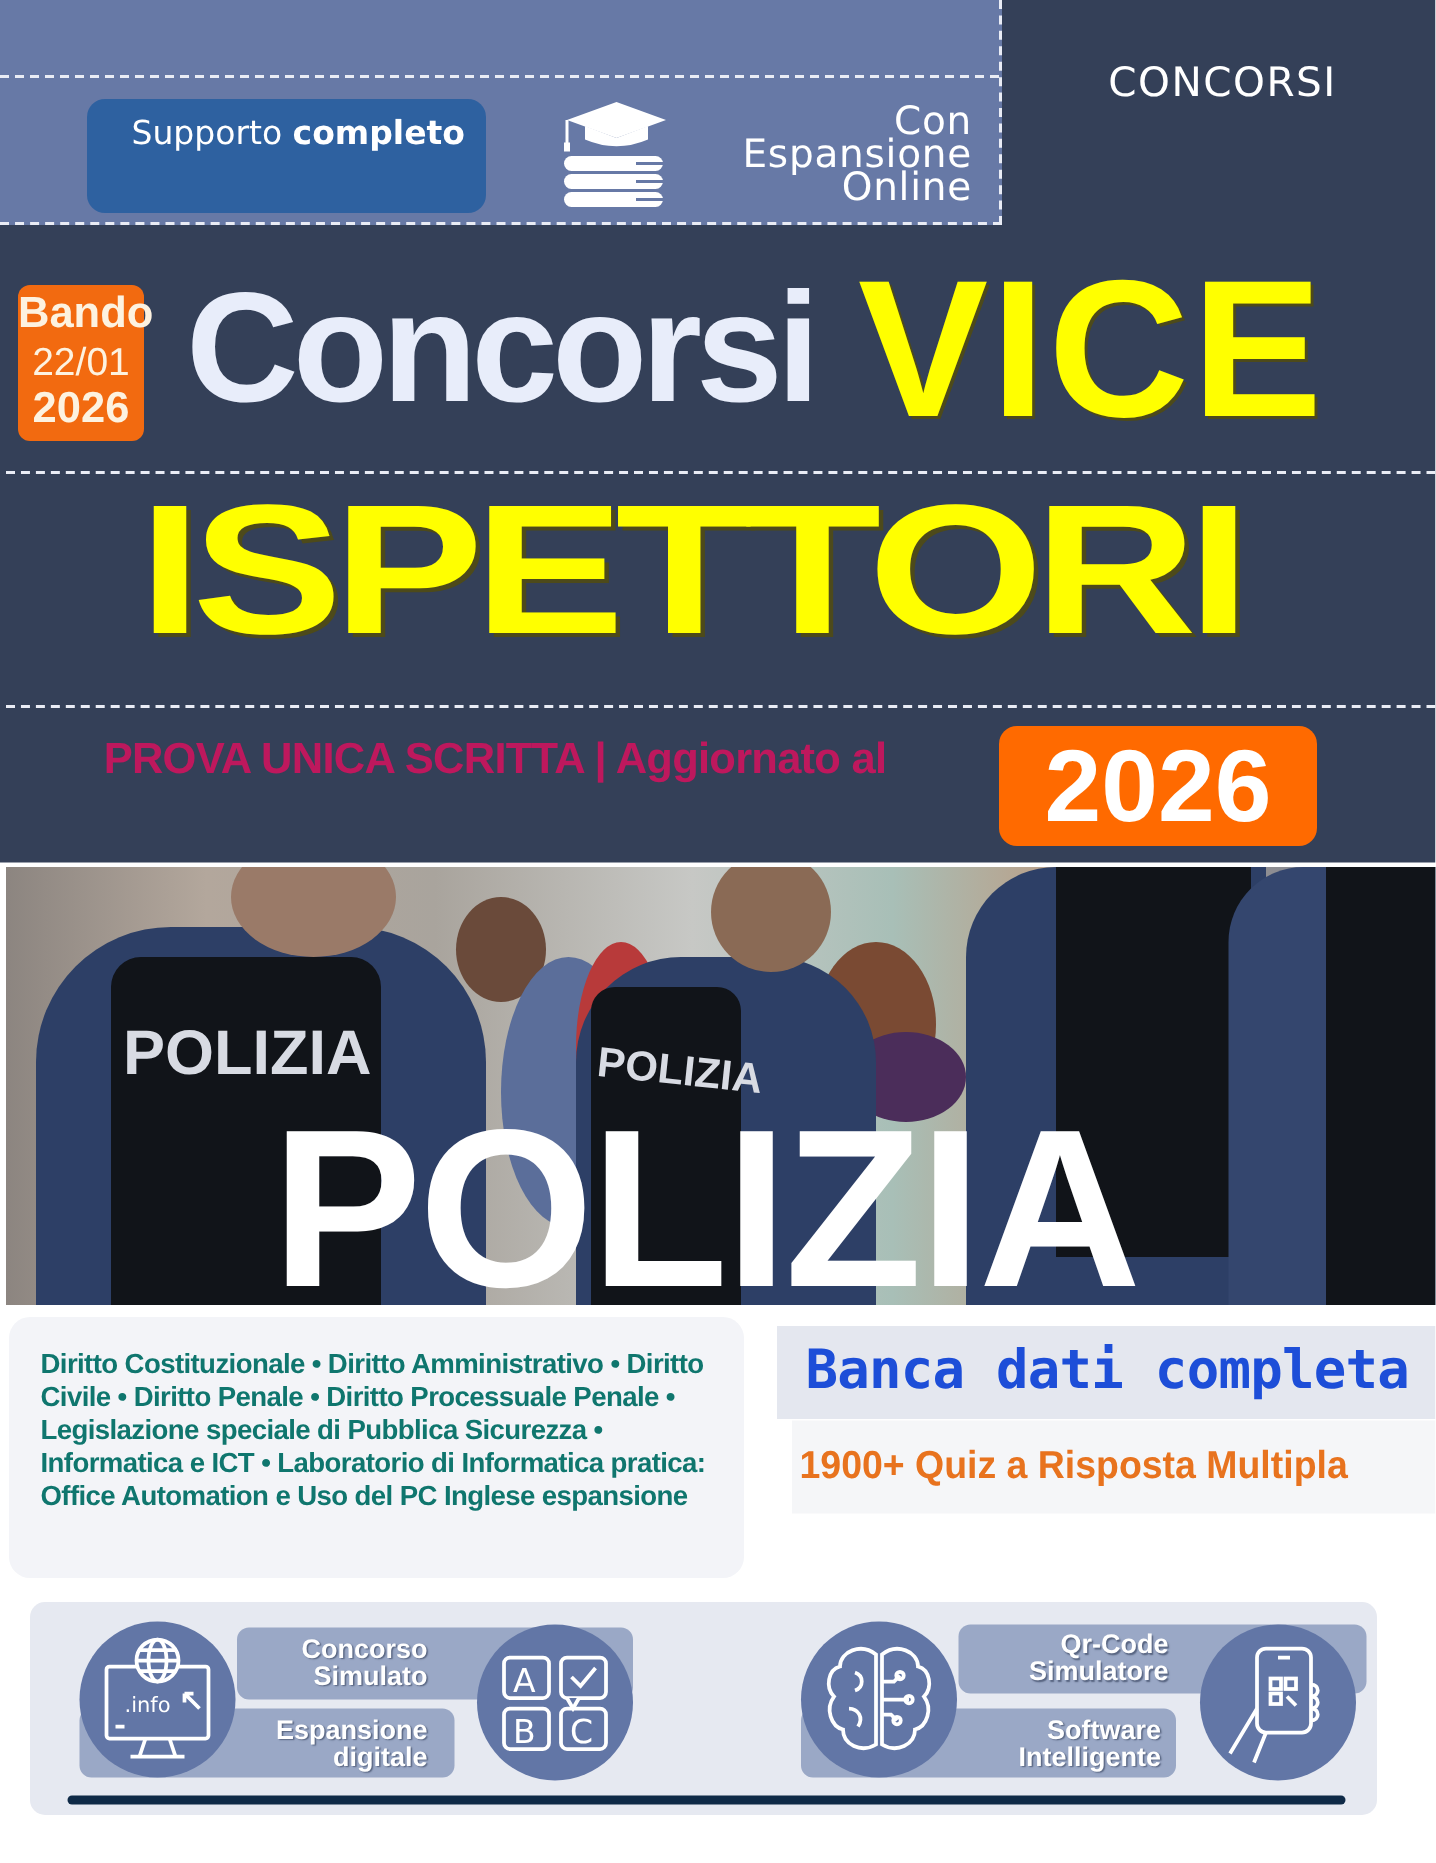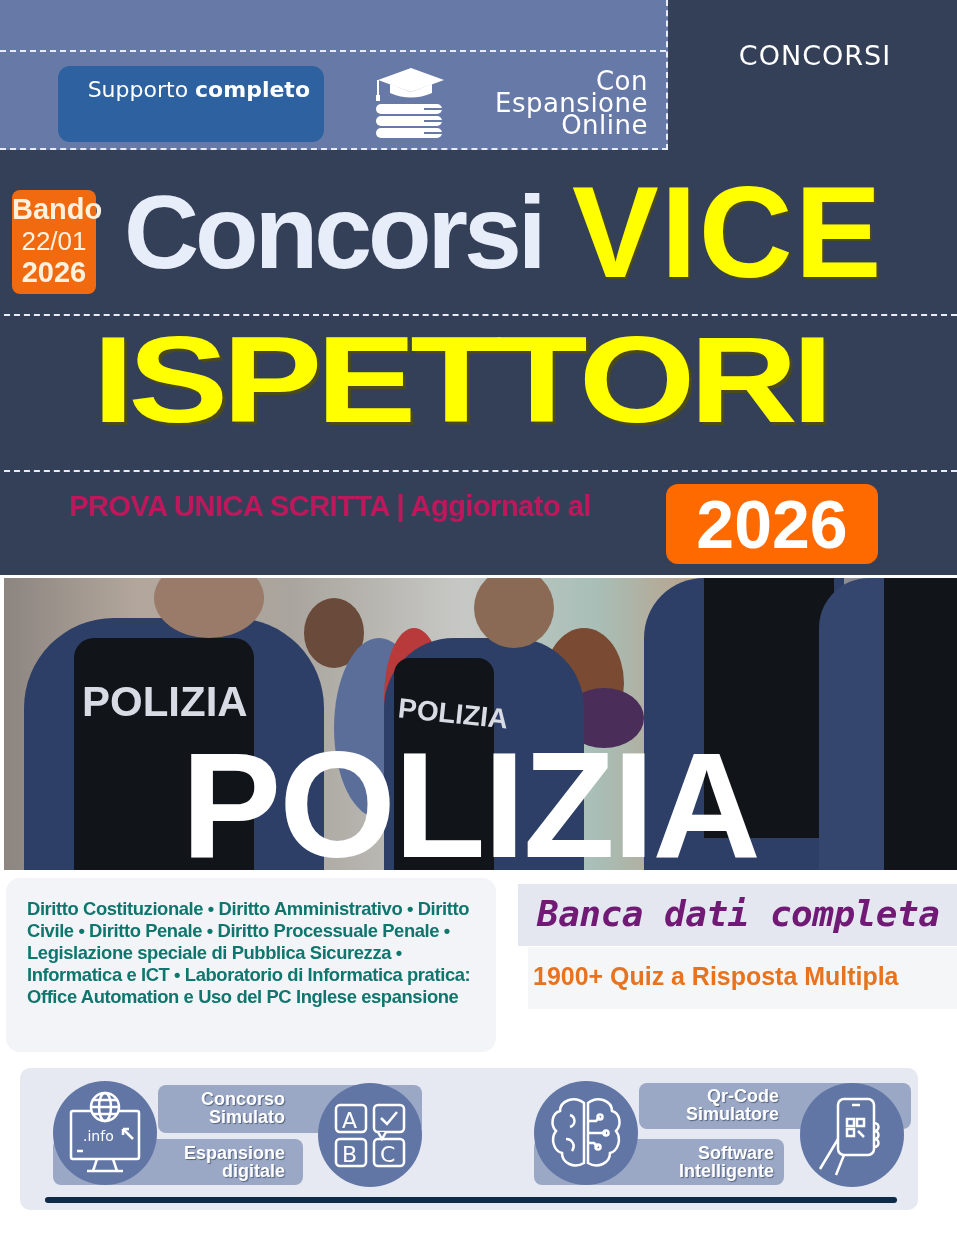--- a/index.html
+++ b/index.html
@@ -69,22 +69,22 @@
   .vest-text { position: absolute; color: #d8dbe3; font-family: "Liberation Sans", sans-serif; font-weight: bold; }
   .crowd { position: absolute; border-radius: 50%; }
   .polizia-big { position: absolute; left: 150px; top: 740px; width: 640px; text-align: center; color: #ffffff;
     font-family: "Liberation Sans", sans-serif; font-weight: bold; font-size: 150px; line-height: 130px; letter-spacing: -2px; }
 
   .subjects-card { position: absolute; left: 6px; top: 878px; width: 490px; height: 174px;
     background: #f3f4f8; border-radius: 14px; padding: 20px 14px 0 21px; }
   .subjects-text { color: #0f766e; font-family: "Liberation Sans", sans-serif; font-weight: bold; font-size: 18.4px; line-height: 22px; letter-spacing: -0.4px; }
 
   .banca-box { position: absolute; left: 518px; top: 884px; width: 439px; height: 62px; background: #e4e7ef; }
-  .banca-title { position: absolute; left: 537px; top: 890px; color: #701a75;
-    font-family: "DejaVu Sans Mono", monospace; font-weight: bold; font-size: 36px; line-height: 48px; letter-spacing: -0.5px; font-style: italic; }
+  .banca-title { position: absolute; left: 537px; top: 890px; color: #1d4ed8;
+    font-family: "DejaVu Sans Mono", monospace; font-weight: bold; font-size: 36px; line-height: 48px; letter-spacing: -0.5px; }
   .quiz-box { position: absolute; left: 528px; top: 947px; width: 429px; height: 62px; background: #f5f6f8; }
   .quiz-text { position: absolute; left: 533px; top: 958px; color: #e8731e;
     font-family: "Liberation Sans", sans-serif; font-weight: bold; font-size: 26px; line-height: 36px; transform: scaleX(0.96); transform-origin: left; }
 
   .features-card { position: absolute; left: 20px; top: 1068px; width: 898px; height: 142px; background: #e6e9f1; border-radius: 10px; }
   .underline-bar { position: absolute; left: 45px; top: 1197px; width: 852px; height: 6px; background: #0f2a47; border-radius: 3px; }
 
   .label-pill { position: absolute; background: #9aa8c6; border-radius: 8px; color: #ffffff;
     font-family: "Liberation Sans", sans-serif; font-weight: bold; font-size: 18px; line-height: 18px; text-align: right;
     text-shadow: 1px 1px 1px #56637f; }

